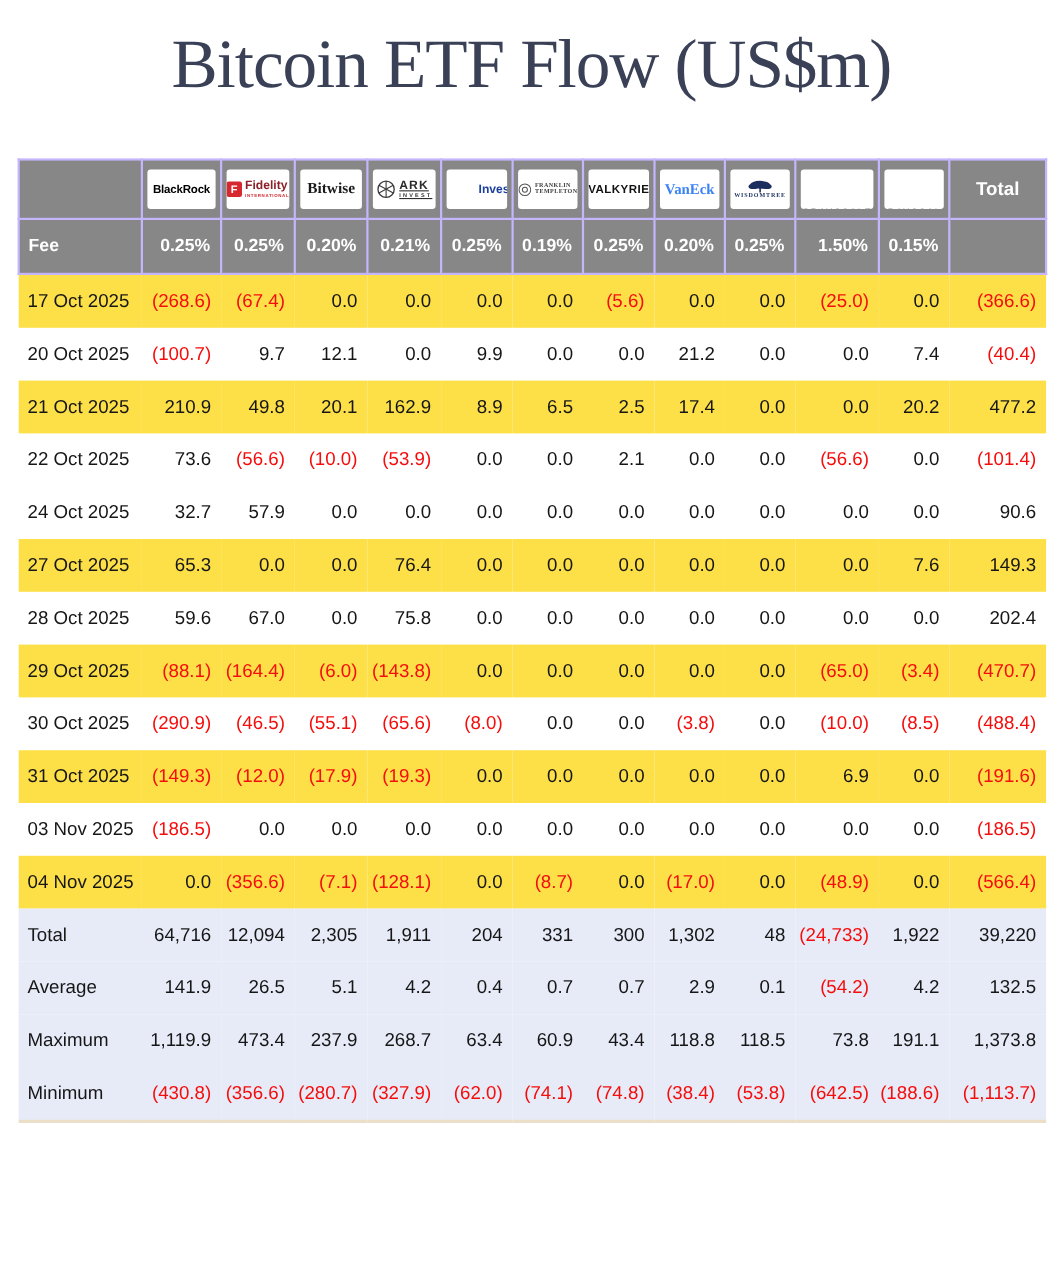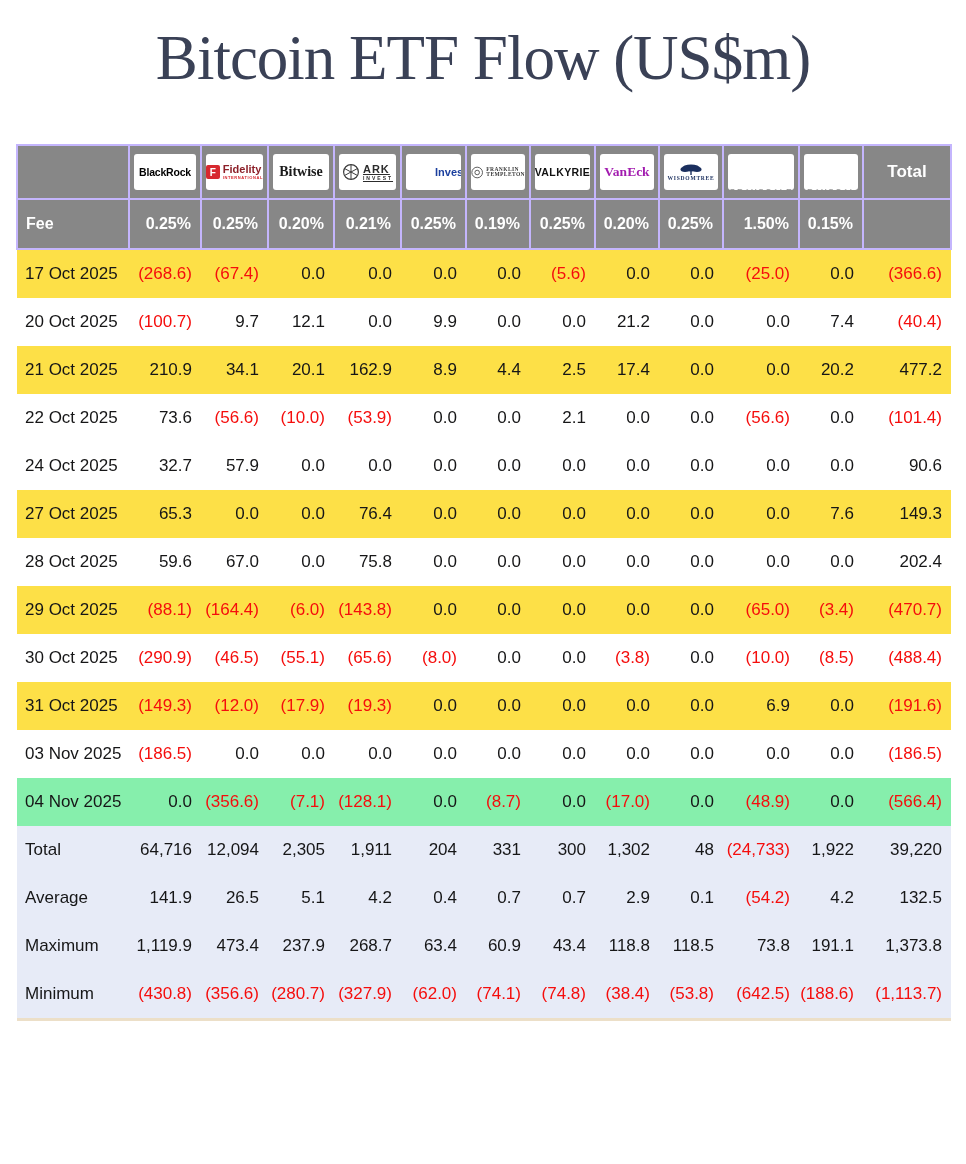--- a/index.html
+++ b/index.html
@@ -33,21 +33,21 @@
     padding:0;
   }
   tr.logo-row th{height:52px;}
   tr.ticker-row th, tr.fee-row th{height:48px;text-align:right;padding-right:9px;}
   tr.ticker-row th.corner, tr.fee-row th.fee-head{text-align:left;padding-left:8px;}
   th.total-head{font-size:17px;text-align:center !important;padding-right:0 !important;}
   
   tbody td{height:48px;padding:0 9px 0 0;text-align:right;white-space:nowrap;}
   tbody td.date, tbody td.rowlabel{text-align:left;padding:0 0 0 8px;}
   tbody tr.alt{background:#fde047;}
-  tbody tr.hl{background:#86efac;}
+  tbody tr.hl{background:#fde047;}
   tbody.summary tr{background:#e7ebf7;}
   td.neg{color:#f50d0c;}
   
   .chip{
     background:#ffffff;border-radius:3px;height:36px;
     display:flex;align-items:center;justify-content:center;
     margin:0 auto;width:calc(100% - 8px);overflow:hidden;gap:3px;
   }
   .lg-blackrock{font-size:10.5px;font-weight:800;color:#000;letter-spacing:-.2px;}
   .fid-box{background:#d7282f;color:#fff;font-weight:800;font-size:10px;width:14px;height:14px;border-radius:2px;display:inline-flex;align-items:center;justify-content:center;}
@@ -55,21 +55,21 @@
   .fid-main{color:#8d2029;font-weight:700;font-size:11px;}
   .fid-sub{color:#d7282f;font-size:4px;letter-spacing:.6px;margin-top:1px;}
   .lg-bitwise{font-family:"Liberation Serif",serif;font-size:14px;color:#1a1a1a;font-weight:600;}
   .ark-stack{display:flex;flex-direction:column;align-items:flex-start;line-height:1;color:#2c2c2c;text-decoration:underline;}
   .ark-main{font-size:11px;font-weight:700;letter-spacing:1px;}
   .ark-sub{font-size:5px;letter-spacing:2px;margin-top:1px;}
   .lg-invesco{font-size:11px;font-weight:700;color:#1b3f9e;padding-left:41px;}
   .fr-stack{display:flex;flex-direction:column;align-items:flex-start;line-height:1;color:#3a3a3a;font-family:"Liberation Serif",serif;}
   .fr-line{font-size:5.5px;letter-spacing:.4px;}
   .lg-valkyrie{font-size:10.5px;font-weight:800;color:#111;letter-spacing:.4px;}
-  .lg-vaneck{font-family:"Liberation Serif",serif;font-size:13.5px;font-weight:700;color:#a21caf;}
+  .lg-vaneck{font-family:"Liberation Serif",serif;font-size:13.5px;font-weight:700;color:#3b82f6;}
   .wt-stack{display:flex;flex-direction:column;align-items:center;line-height:1;color:#1b2f5e;}
   .wt-sub{font-size:5.5px;letter-spacing:.8px;font-family:"Liberation Serif",serif;}
   .lg-grayscale{font-size:8.5px;color:#8f8f8f;letter-spacing:1.4px;font-weight:500;margin-top:40px;}
 </style>
 </head>
 <body>
 
 <h1 class="page-title">Bitcoin ETF Flow (US$m)</h1>
 
 <table class="flow">
@@ -222,25 +222,25 @@
         <td>0.0</td>
         <td>21.2</td>
         <td>0.0</td>
         <td>0.0</td>
         <td>7.4</td>
         <td class="tot neg">(40.4)</td>
       </tr>
       <tr class="alt">
         <td class="date">21 Oct 2025</td>
         <td>210.9</td>
-        <td>34.1</td>
+        <td>49.8</td>
         <td>20.1</td>
         <td>162.9</td>
         <td>8.9</td>
-        <td>4.4</td>
+        <td>6.5</td>
         <td>2.5</td>
         <td>17.4</td>
         <td>0.0</td>
         <td>0.0</td>
         <td>20.2</td>
         <td class="tot">477.2</td>
       </tr>
       <tr>
         <td class="date">22 Oct 2025</td>
         <td>73.6</td>

